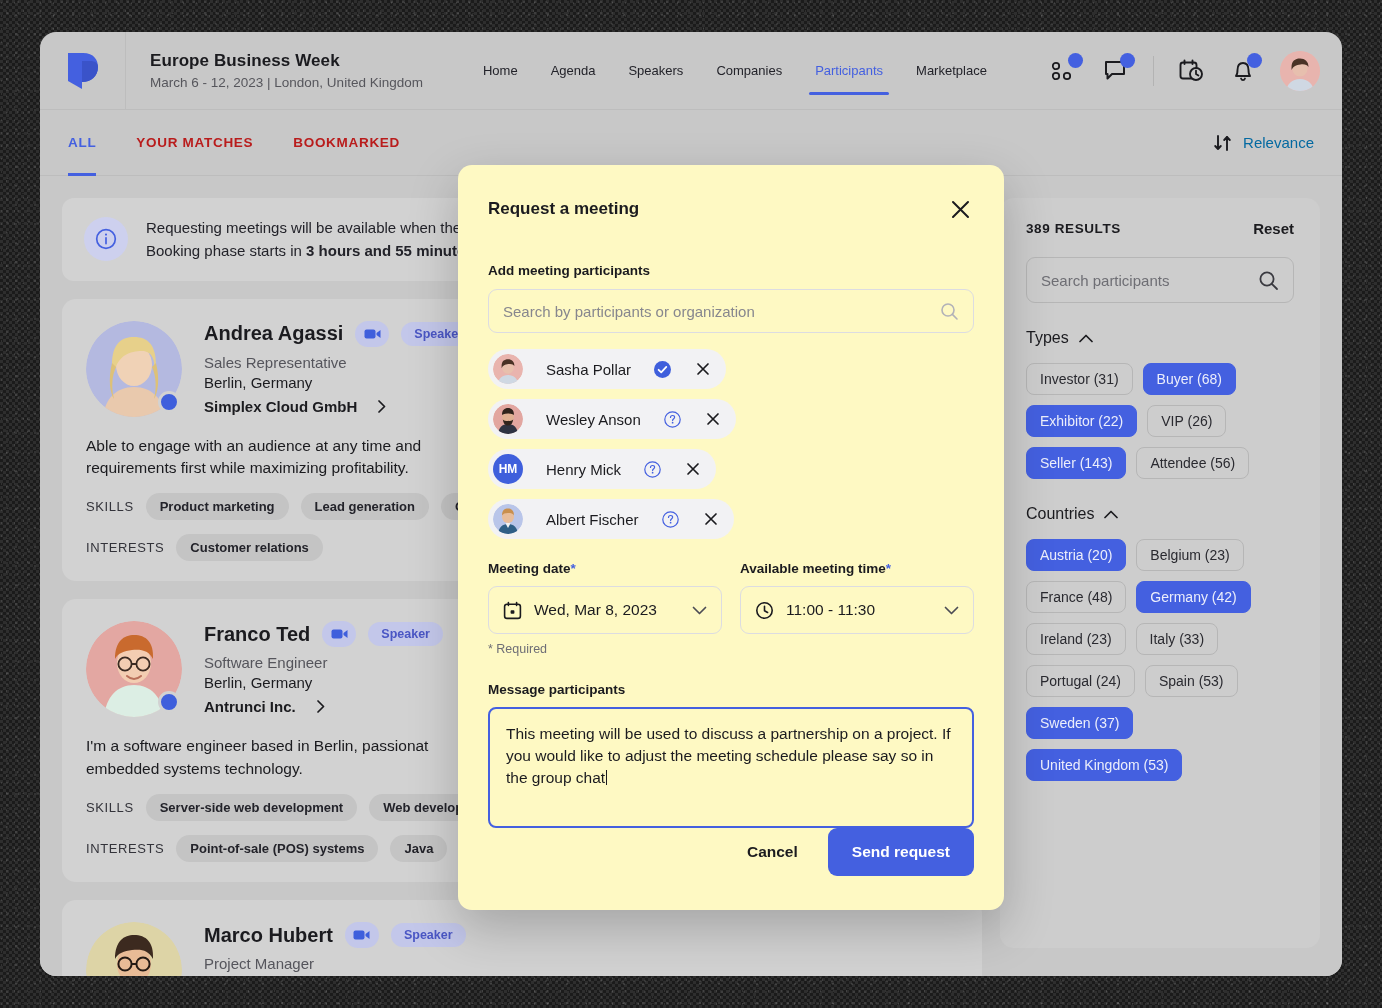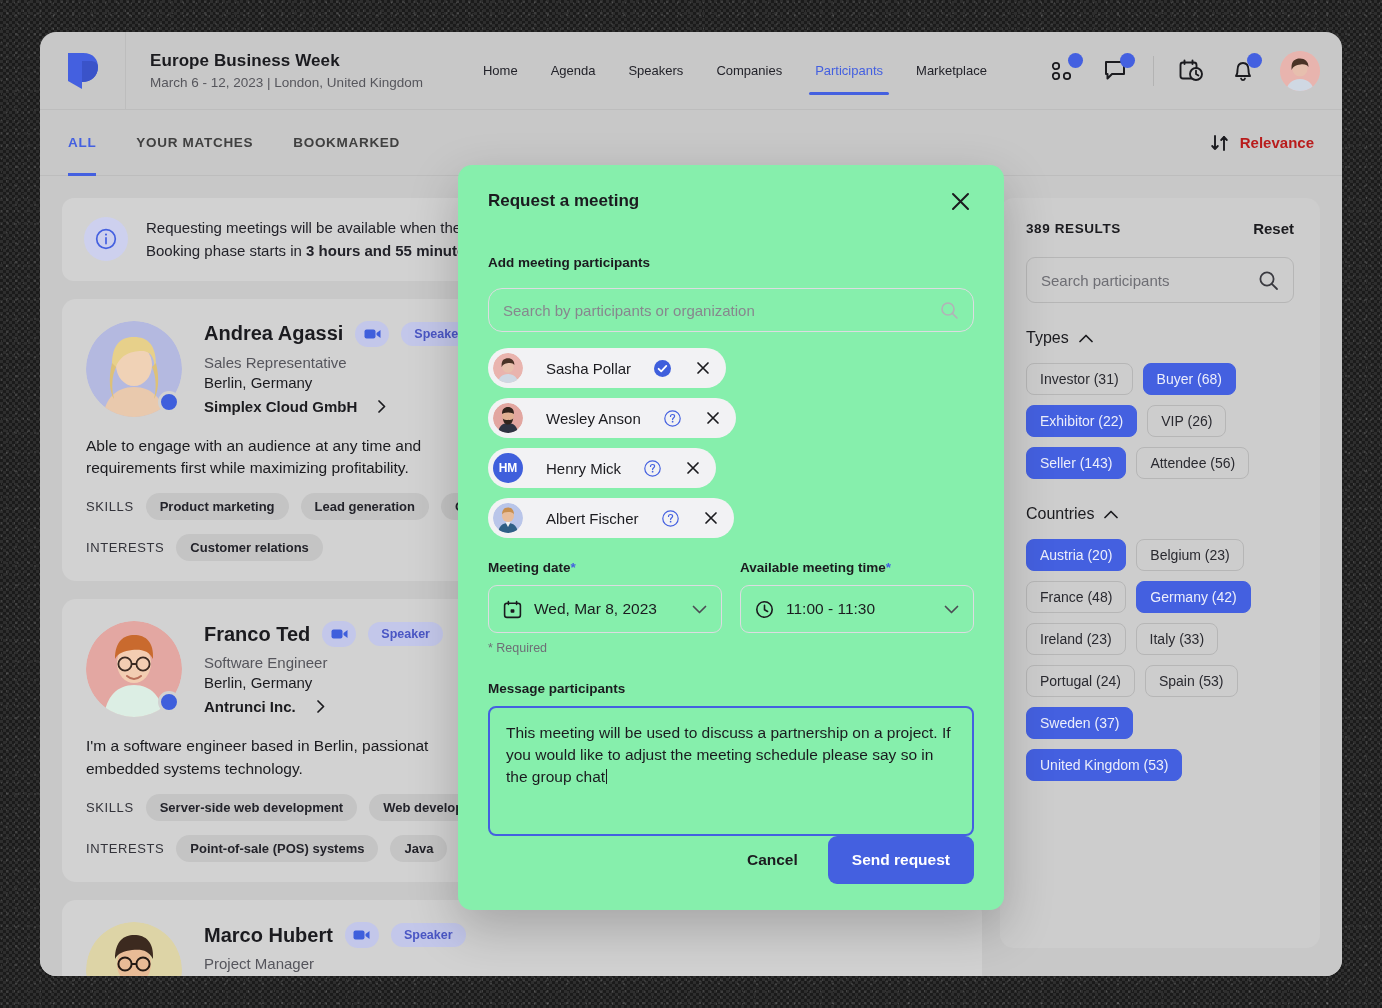--- a/index.html
+++ b/index.html
@@ -64,25 +64,25 @@
   .badge-dot { position:absolute; top:-3px; right:-4px; width: 15px; height: 15px; border-radius:50%; background:#4460e0; }
   .v-divider { width: 1px; height: 30px; background: #b3b3b3; }
   .avatar-top {
     width: 40px; height: 40px; border-radius: 50%; overflow: hidden;
     background: #e8b7b2; position: relative; cursor: pointer;
   }
 
   
   .tabsrow { height: 66px; display: flex; align-items: center; padding: 0 28px;
              border-bottom: 1px solid #bdbdbd; position: relative; }
-  .tab { font-size: 13.5px; letter-spacing: .7px; font-weight: 600; color: #404040;
+  .tab { font-size: 13.5px; letter-spacing: .7px; font-weight: 600; color: #b91c1c;
          margin-right: 40px; position: relative; height: 66px; display:flex; align-items:center; cursor: pointer;}
   .tab.active { color: #4460e0; }
   .tab.active::after { content:""; position:absolute; left:0; right:0; bottom:0; height:3px; background:#4460e0; }
-  .sort-ctl { margin-left:auto; display:flex; align-items:center; gap:10px; font-size:15px; font-weight:700; color:#b91c1c; cursor:pointer;}
+  .sort-ctl { margin-left:auto; display:flex; align-items:center; gap:10px; font-size:15px; font-weight:400; color:#0369a1; cursor:pointer;}
 
   
   .body { display: flex; height: calc(944px - 78px - 66px); padding: 22px 22px 0 22px; gap: 18px;
           background: #c8c8c8; }
   .left-col { width: 920px; }
 
   .info-banner {
     background: #d2d2d2; border-radius: 12px; padding: 18px 22px;
     display: flex; align-items: center; gap: 18px; margin-bottom: 18px;
   }
@@ -128,29 +128,29 @@
   .fgroup-title { display:flex; align-items:center; gap:10px; font-size:16px; color:#1b1b1f; cursor:pointer;}
   .ftags { display:flex; flex-wrap: wrap; gap: 10px; margin-top: 16px; }
   .ftag { border:1px solid #b6b6b6; border-radius: 8px; padding: 7px 13px; font-size: 14px;
           color:#2a2a30; background: transparent; cursor:pointer; }
   .ftag.on { background: #4460e0; border-color:#4460e0; color:#eceefb; }
 
   
   .scrim { position:absolute; inset:0; background: rgba(255,255,255,0.0); }
   .modal {
     position: absolute; left: 418px; top: 133px; width: 546px; height: 745px;
-    background: #86efac; border-radius: 14px;
+    background: #fef9c3; border-radius: 14px;
     box-shadow: 0 18px 50px rgba(0,0,0,.22);
-    padding: 0 30px; display:flex; flex-direction: column;
+    padding: 8px 30px; display:flex; flex-direction: column;
   }
   .m-head { display:flex; align-items:center; justify-content:space-between; padding-top: 22px; }
   .m-title { font-size: 17px; font-weight: 700; color:#1b1b1f; }
   .m-close { width: 28px; height: 28px; display:flex;align-items:center;justify-content:center; cursor:pointer;}
   .m-label { font-size: 13.5px; font-weight: 700; color:#1b1b1f; }
-  .m-search { margin-top: 18px; height: 44px; border:1px solid #dcdce1; border-radius: 14px;
+  .m-search { margin-top: 11px; height: 44px; border:1px solid #dcdce1; border-radius: 9px;
               display:flex; align-items:center; padding: 0 14px; }
   .m-search input { border:none; outline:none; flex:1; font-size:15px; color:#3a3a40;
                     background: transparent; font-family:"Liberation Sans", sans-serif;}
   .m-search input::placeholder{ color:#87878e; }
   .chips { display:flex; flex-wrap: wrap; gap: 10px 14px; margin-top: 16px; }
   .pchip { display:flex; align-items:center; gap: 23px; background:#f2f2f4; border-radius: 20px;
            padding: 5px 14px 5px 5px; }
   .pchip-av { width: 30px; height: 30px; border-radius:50%; overflow:hidden; flex:0 0 auto; }
   .pchip-av.initials { background:#3f5fdc; color:#fff; font-size:12px; font-weight:700;
                        display:flex;align-items:center;justify-content:center;}

